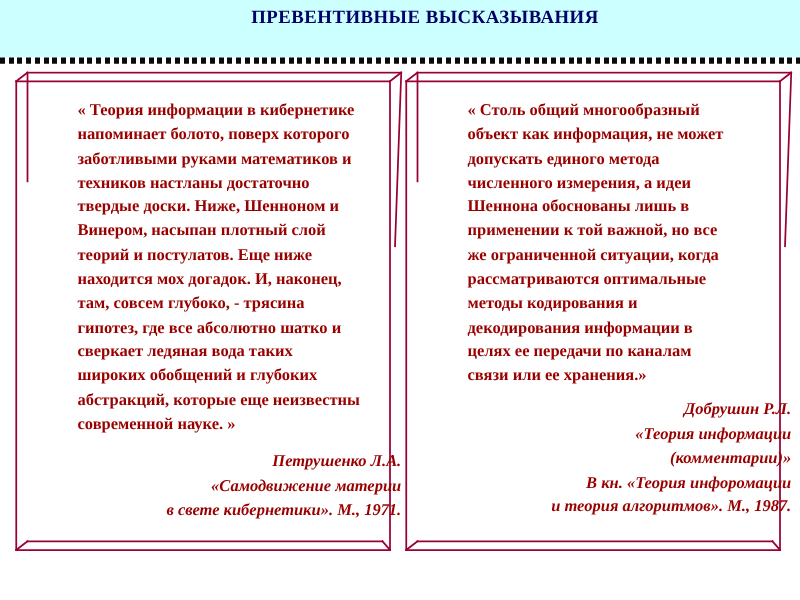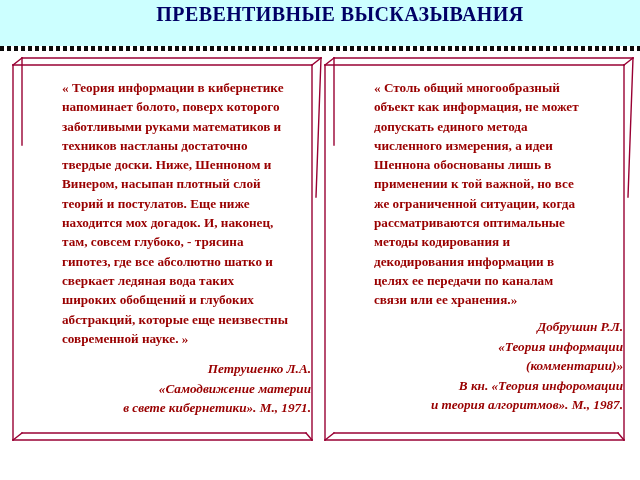--- a/index.html
+++ b/index.html
@@ -17,21 +17,21 @@
     position: absolute;
     left: 0; top: 0;
     width: 640px; height: 46px;
     background: #ccffff;
     text-align: center;
     padding-top: 5px;
     box-sizing: border-box;
   }
   .title-line {
     font-weight: bold;
-    font-size: 20px;
+    font-size: 15px;
     line-height: 19px;
     color: #000066;
     letter-spacing: 0.4px;
     white-space: nowrap;
     padding-left: 40px;
   }
 
   
   .dotted-sep {
     position: absolute;
@@ -65,21 +65,21 @@
     font-size: 13.2px;
     line-height: 19.3px;
     color: #990000;
     white-space: pre-line;
     text-align: left;
     margin-left: 32px;
   }
 
   .quote-attribution {
     position: absolute;
-    left: 14px; right: 11px;
+    left: 14px; right: 1px;
     font-weight: bold;
     font-style: italic;
     font-size: 13.2px;
     line-height: 19.6px;
     color: #990000;
     white-space: pre-line;
     text-align: right;
   }
   .quote-box.left  .quote-attribution { top: 302px; font-style: italic; }
   .quote-box.right .quote-attribution { top: 260px; }

